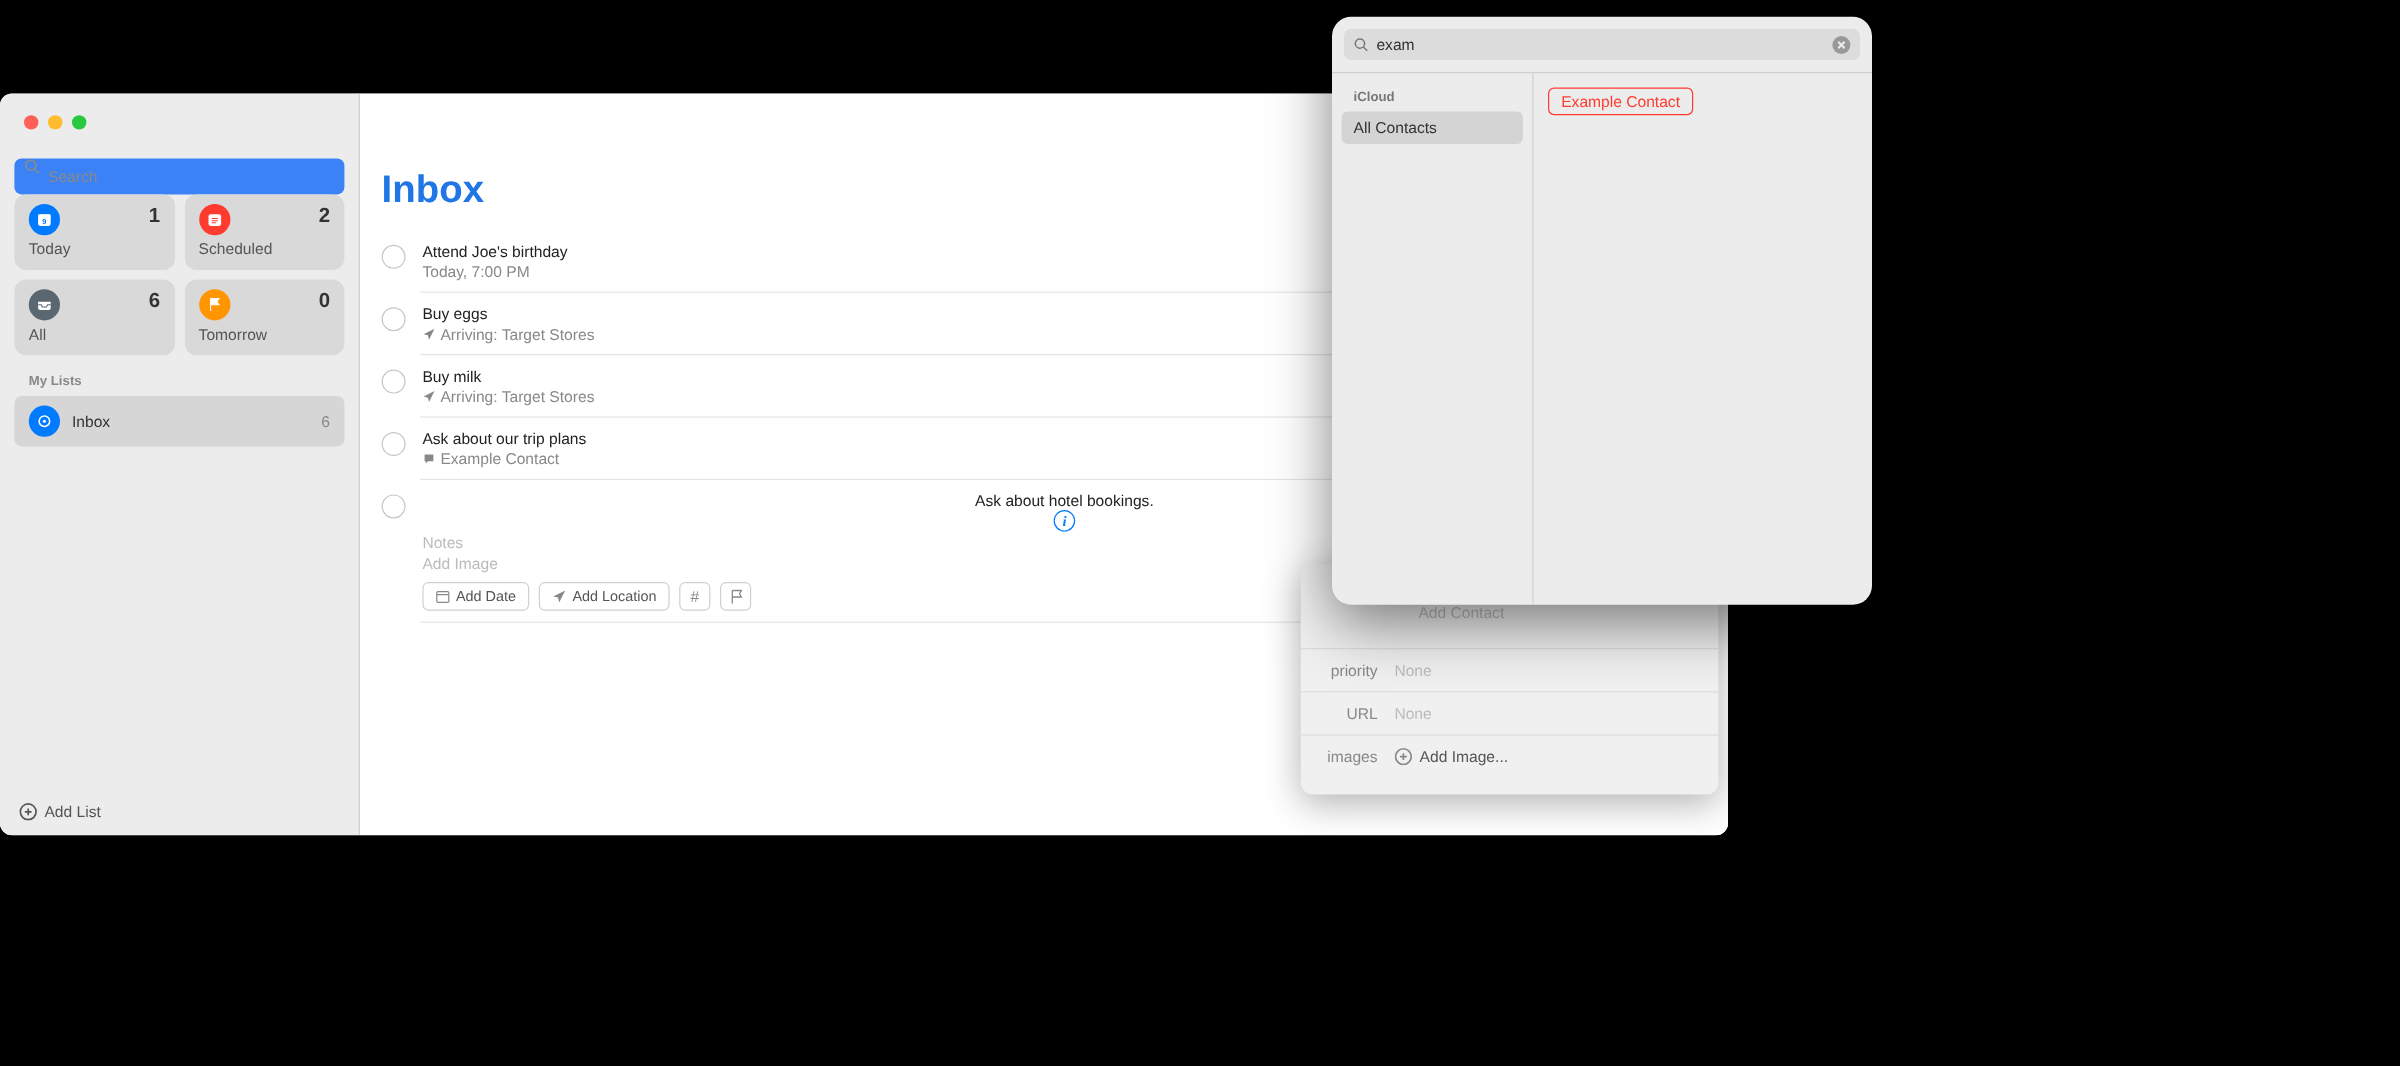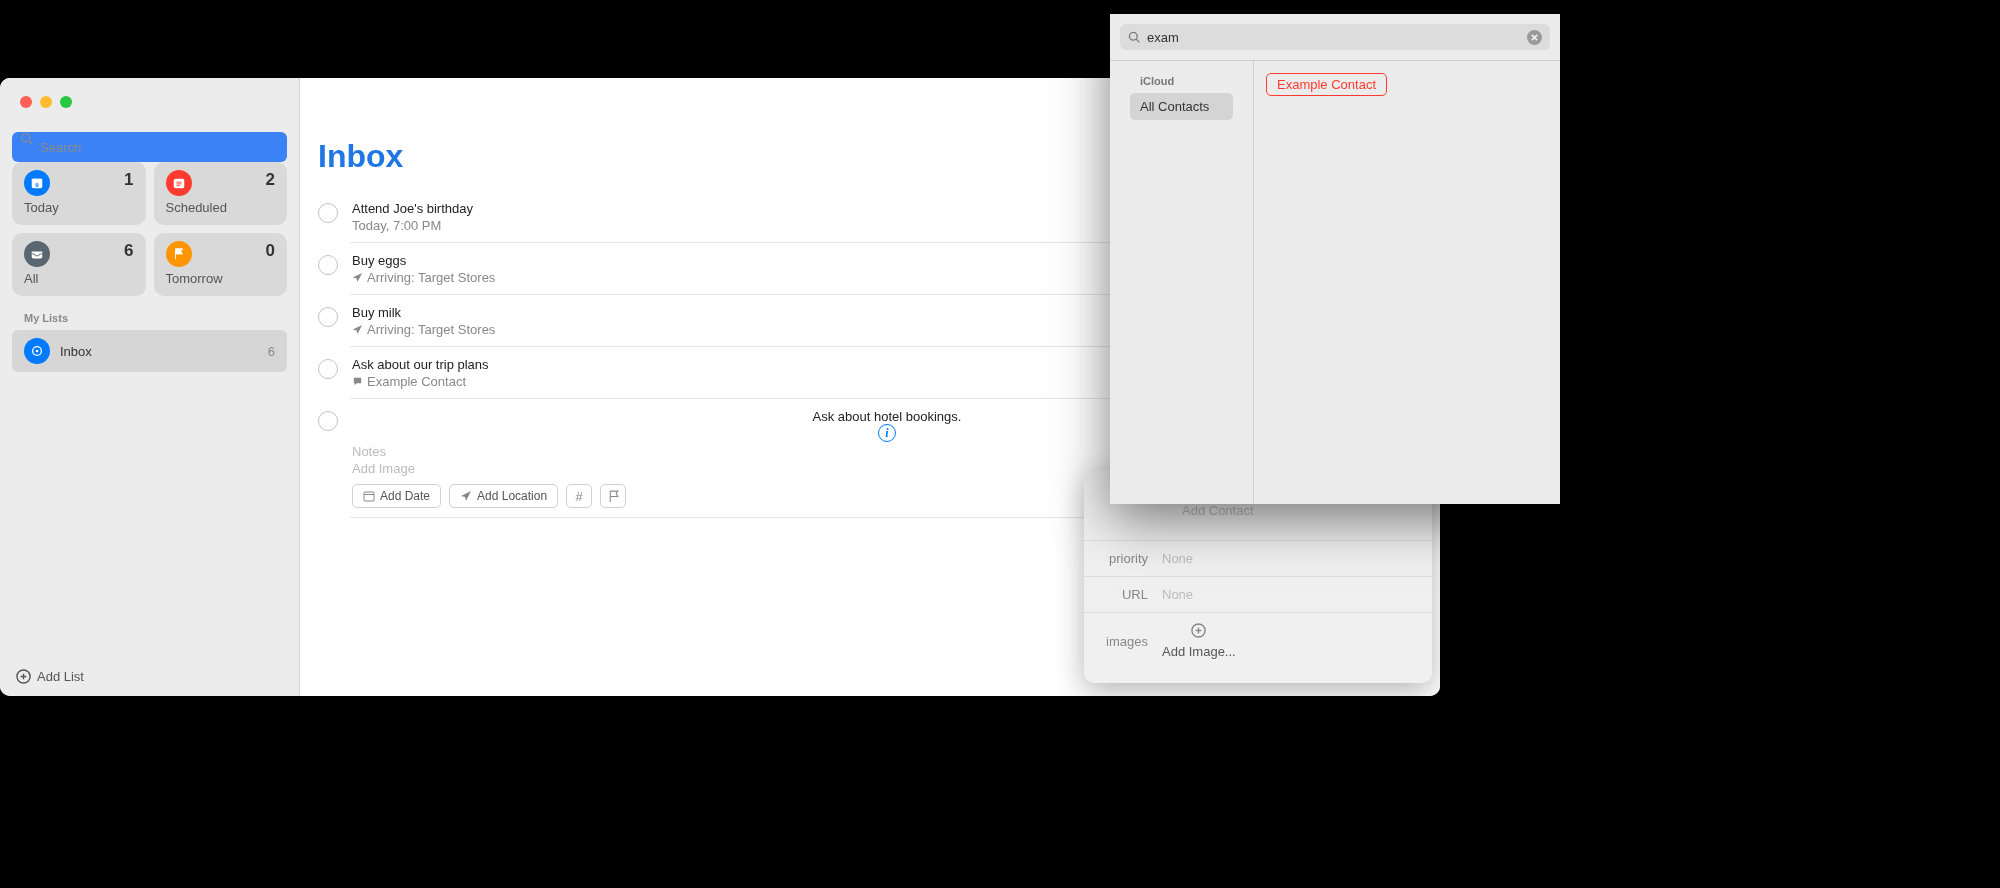--- a/index.html
+++ b/index.html
@@ -416,40 +416,39 @@
       padding-bottom: 10px;
     }
     
     .add-image-btn {
       display: flex;
       align-items: center;
       gap: 6px;
       font-size: 13px;
       color: #555;
       cursor: pointer;
-      flex-direction: column;
     }
     
     .add-image-btn svg {
       width: 15px;
       height: 15px;
       stroke: #888;
       fill: none;
       stroke-width: 1.5;
     }
     
     
     .contacts-popup {
       position: absolute;
       left: 1110px;
       top: 14px;
       width: 450px;
       height: 490px;
       background: #ececec;
-      border-radius: 0;
+      border-radius: 16px;
       box-shadow: 0 15px 50px rgba(0,0,0,0.5);
       display: flex;
       flex-direction: column;
       overflow: hidden;
     }
     
     .contacts-search {
       margin: 10px;
       background: #dcdcdc;
       border-radius: 6px;
@@ -493,23 +492,23 @@
       stroke-width: 2;
     }
     
     .contacts-body {
       flex: 1;
       display: flex;
       border-top: 1px solid #d0d0d0;
     }
     
     .contacts-left {
-      width: 144px;
+      width: 168px;
       border-right: 1px solid #d0d0d0;
-      padding: 10px 20px;
+      padding: 10px 8px;
     }
     
     .contacts-section-header {
       font-size: 11px;
       font-weight: 700;
       color: #777;
       padding: 4px 10px;
     }
     
     .contacts-item {

